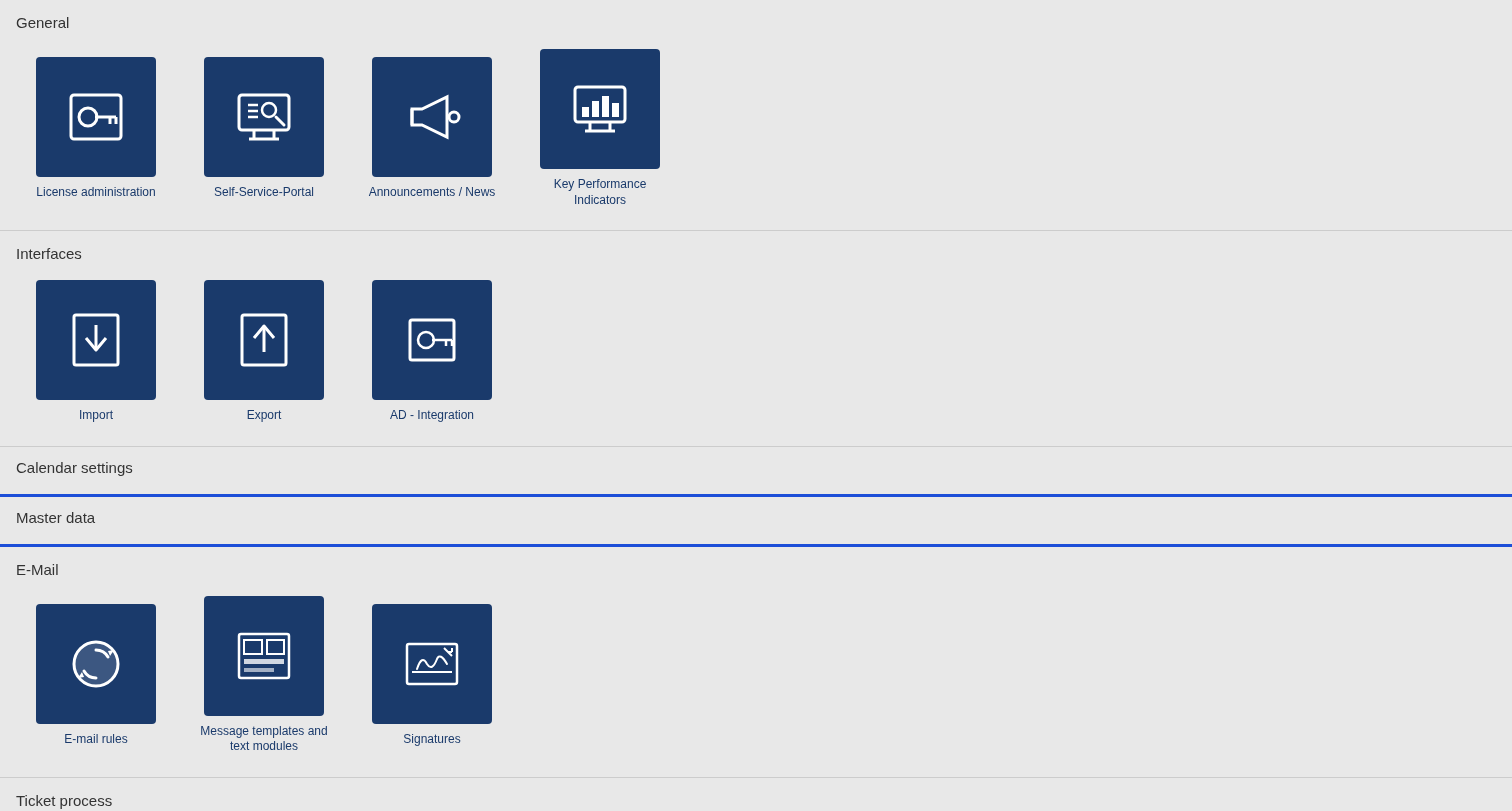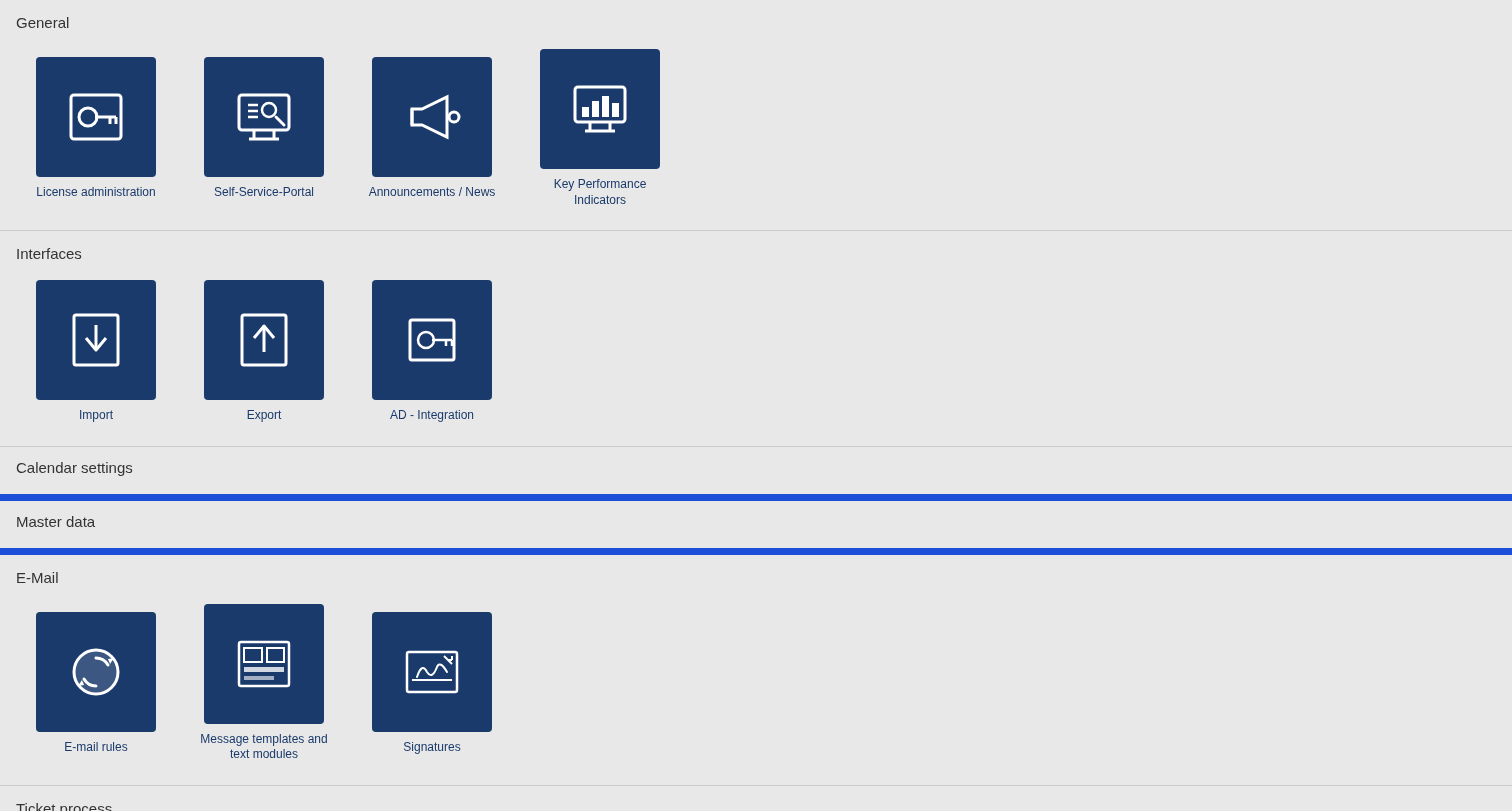--- a/index.html
+++ b/index.html
@@ -23,21 +23,21 @@
     .section-title {
       font-size: 15px;
       font-weight: normal;
       color: #333;
       margin-bottom: 10px;
       padding-top: 4px;
     }
     .section-empty {
       background: #e8e8e8;
       padding: 8px 16px;
-      border-bottom: 7px solid #1d4ed8;
+      border-bottom: 3px solid #1d4ed8;
     }
     .icons-row {
       display: flex;
       flex-wrap: wrap;
       gap: 8px;
       align-items: center;
     }
     .icon-item {
       display: flex;
       flex-direction: column;

